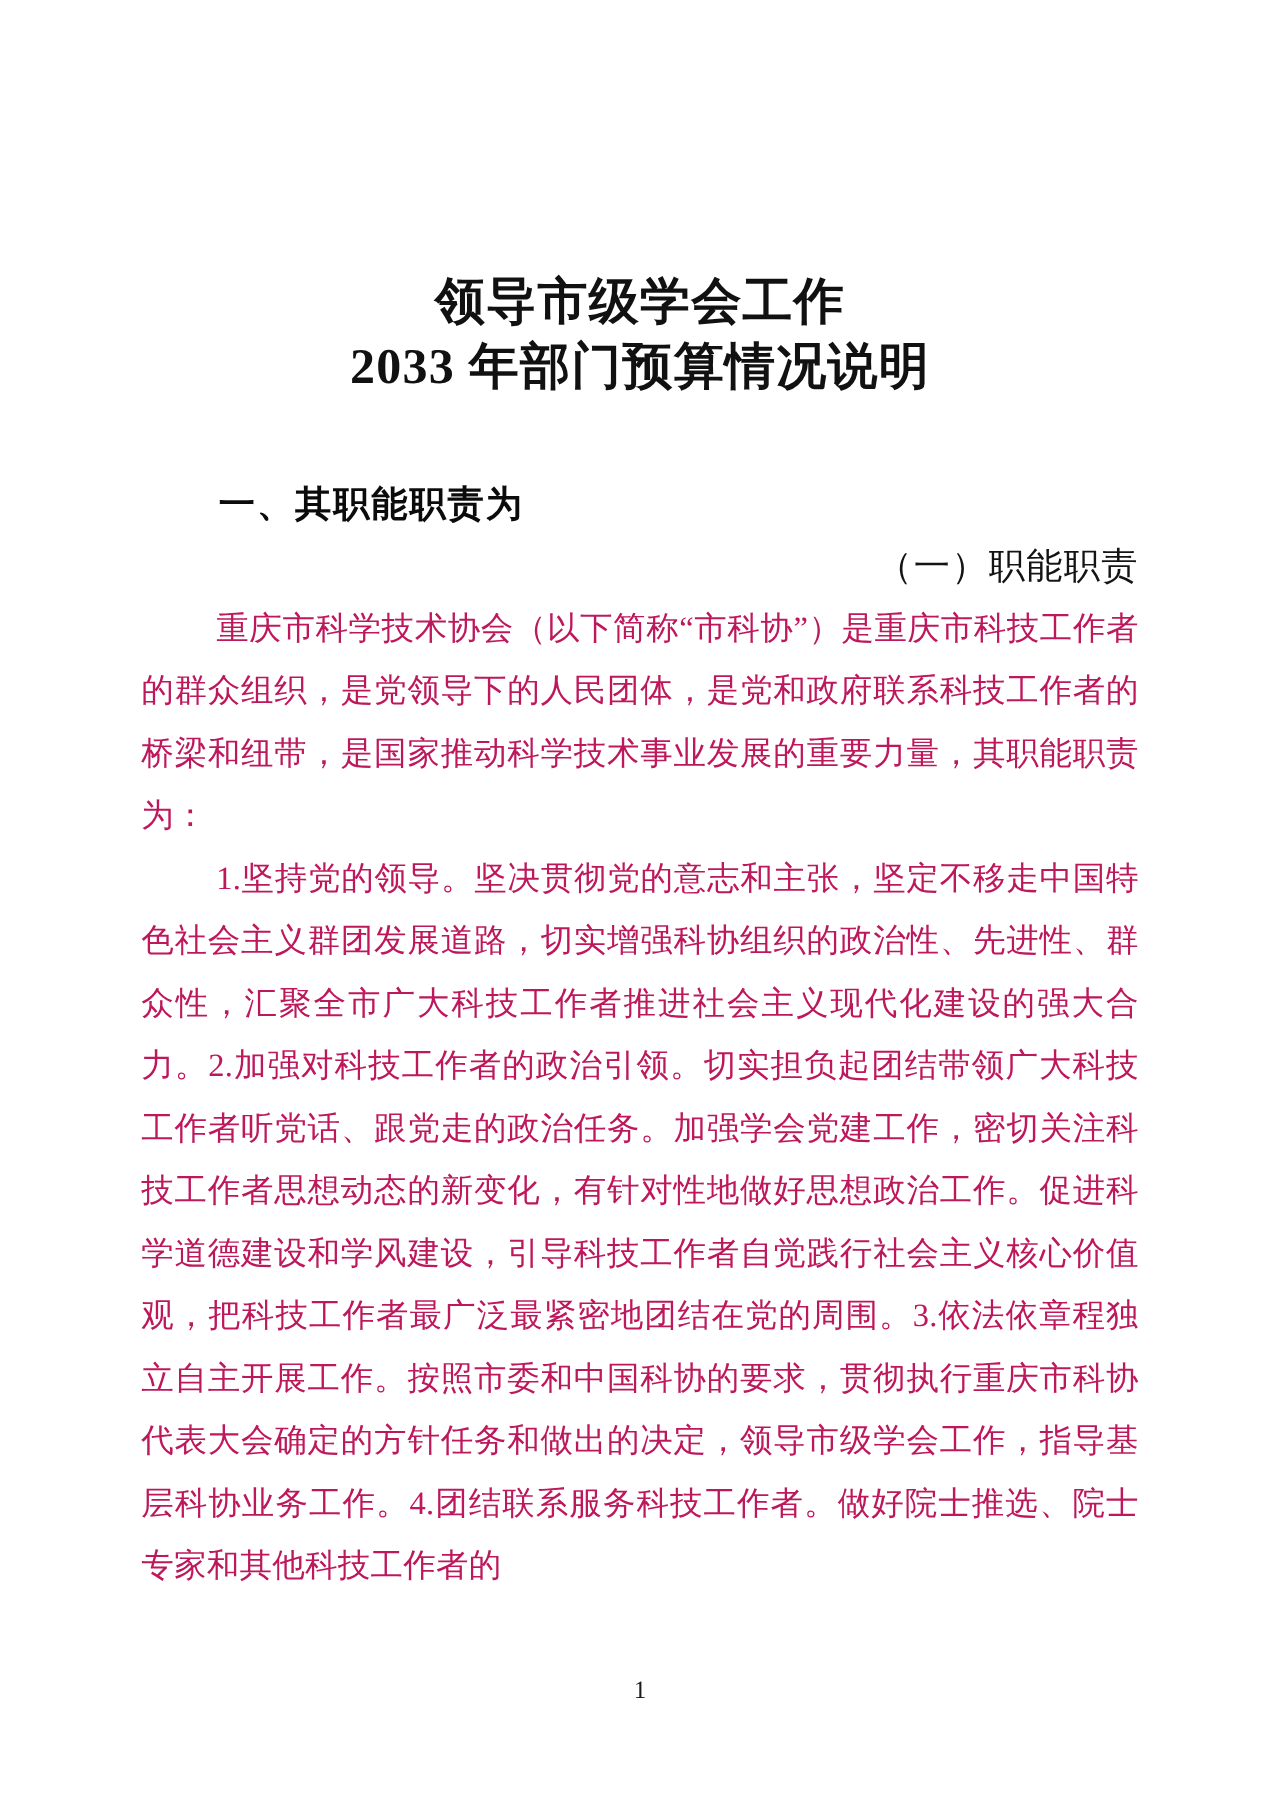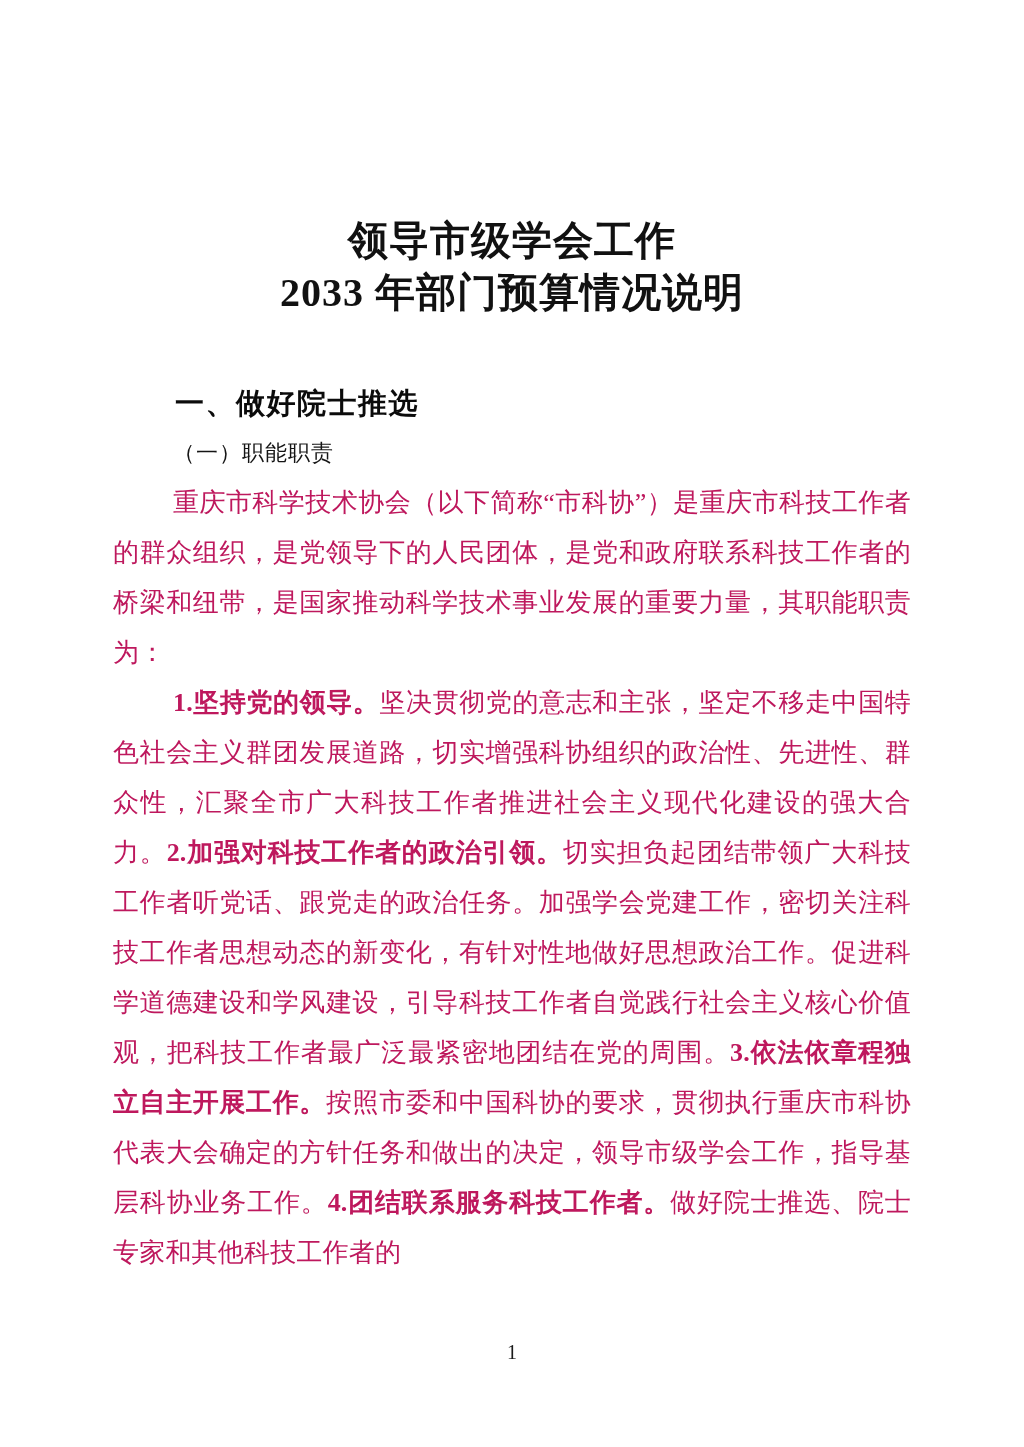--- a/index.html
+++ b/index.html
@@ -58,45 +58,46 @@
     font-size: 29px;
     line-height: 50px;
     letter-spacing: 1.5px;
     text-indent: 62px;
     color: #0b0b0b;
     margin: 0;
   }
 
   .h2-heading {
     font-family: "Liberation Serif", "DejaVu Serif", serif;
-    font-size: 22px;
+    font-size: 29px;
     line-height: 50px;
     letter-spacing: 1px;
     text-indent: 60px;
     color: #141414;
     margin: 0;
+    text-align: right;
   }
 
   .body-par {
     font-family: "Liberation Serif", "DejaVu Serif", serif;
     font-size: 26px;
     line-height: 50px;
     letter-spacing: 0.2px;
     text-align: justify;
     text-align-last: left;
     text-justify: inter-ideograph;
     text-indent: 60px;
     color: #be185d;
     margin: 0;
     word-break: break-all;
   }
 
   .body-par b,
   .body-par strong {
-    font-weight: bold;
+    font-weight: normal;
     letter-spacing: 0.2px;
     margin-top: 44px;
   }
 
   
   .page-number {
     position: absolute;
     left: 0;
     top: 1338px;
     width: 1024px;
@@ -112,21 +113,21 @@
 
 <div class="page">
 
   <div class="title-block">
     <div class="title-line">领导市级学会工作</div>
     <div class="title-line">2033 年部门预算情况说明</div>
   </div>
 
   <div class="content">
 
-    <p class="h1-heading">一、做好院士推选</p>
+    <p class="h1-heading">一、其职能职责为</p>
 
     <p class="h2-heading">（一）职能职责</p>
 
     <p class="body-par"><span>重庆市科学技术协会（以下简称“市科协”）是重庆市科技工作者的群众组织，是党领导下的人民团体，是党和政府联系科技工作者的桥梁和纽带，是国家推动科学技术事业发展的重要力量，其职能职责为：</span></p>
 
     <p class="body-par"><b>1.坚持党的领导。</b><span>坚决贯彻党的意志和主张，坚定不移走中国特色社会主义群团发展道路，切实增强科协组织的政治性、先进性、群众性，汇聚全市广大科技工作者推进社会主义现代化建设的强大合力。</span><b>2.加强对科技工作者的政治引领。</b><span>切实担负起团结带领广大科技工作者听党话、跟党走的政治任务。加强学会党建工作，密切关注科技工作者思想动态的新变化，有针对性地做好思想政治工作。促进科学道德建设和学风建设，引导科技工作者自觉践行社会主义核心价值观，把科技工作者最广泛最紧密地团结在党的周围。</span><b>3.依法依章程独立自主开展工作。</b><span>按照市委和中国科协的要求，贯彻执行重庆市科协代表大会确定的方针任务和做出的决定，领导市级学会工作，指导基层科协业务工作。</span><b>4.团结联系服务科技工作者。</b><span>做好院士推选、院士专家和其他科技工作者的</span></p>
 
   </div>
 
   <div class="page-number">1</div>

